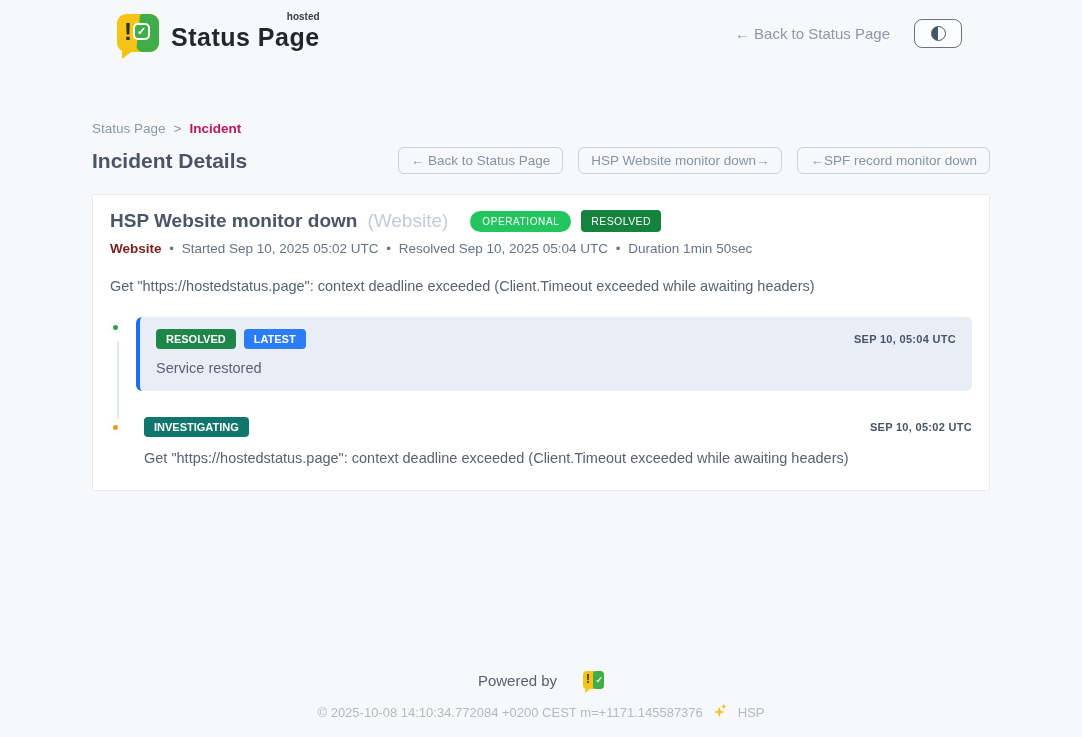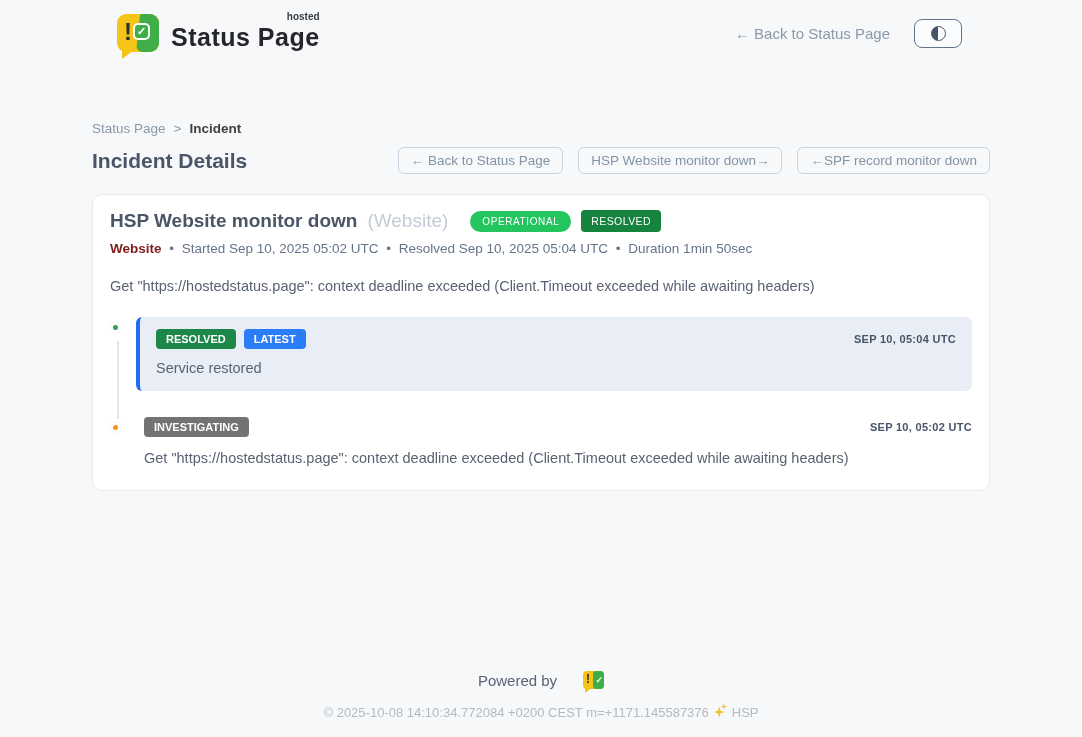--- a/index.html
+++ b/index.html
@@ -24,29 +24,29 @@
   .back-link { font-size:15px; color:#8b99ab; text-decoration:none; cursor:pointer; }
   .theme-toggle { width:48px; height:29px; background:#fbfcfd; border:1px solid #64748b; border-radius:8px;
       display:flex; align-items:center; justify-content:center; cursor:pointer; }
   .contrast-icon { width:15px; height:15px; border-radius:50%; border:1.5px solid #475569;
       background:linear-gradient(90deg,#475569 50%, #fbfcfd 50%); }
 
   
   .main { width:898px; margin:0 auto; padding-top:69px; }
   .breadcrumb { font-size:13.5px; color:#8b99ab; display:flex; gap:8px; align-items:center; }
   .breadcrumb a { color:#8b99ab; text-decoration:none; cursor:pointer; }
-  .breadcrumb .current { color:#404040; font-weight:700; }
+  .breadcrumb .current { color:#be185d; font-weight:700; }
   .title-row { display:flex; justify-content:space-between; align-items:center; margin-top:11px; }
   .page-title { font-size:21px; font-weight:700; color:#4a5568; }
   .nav-buttons { display:flex; gap:15px; }
   .nav-buttons button { font-family:inherit; font-size:13.5px; color:#8494a7; background:transparent;
       border:1px solid #c9d2de; border-radius:6px; padding:5px 12px; cursor:pointer; }
 
   
-  .card { margin-top:20px; background:#ffffff; border:1px solid #e8eaee; border-radius:10px; padding:15px 17px 24px 17px; }
+  .card { margin-top:20px; background:#ffffff; border:1px solid #e8eaee; border-radius:2px; padding:15px 17px 24px 17px; }
   .card-title-row { display:flex; align-items:center; gap:10px; }
   .incident-title { font-size:19px; font-weight:700; color:#4a5568; }
   .incident-component { font-size:19px; font-weight:400; color:#c3cbd6; }
   .badge { display:inline-block; color:#ffffff; font-weight:400; }
   .badge-operational { background:#22c55e; font-size:10px; letter-spacing:0.6px; padding:5px 12px; border-radius:999px; margin-left:12px; }
   .badge-state { background:#15823d; font-size:10.5px; letter-spacing:0.4px; padding:5px 10px; border-radius:4px; }
   .meta { margin-top:9px; font-size:13.5px; color:#64748b; }
   .meta .meta-component { font-weight:700; color:#7f1d1d; }
   .meta .dot-sep { margin:0 4px; }
   .description { margin-top:22px; font-size:14.5px; color:#596273; }
@@ -60,36 +60,36 @@
   .t-dot { display:block; width:11px; height:11px; border-radius:50%; border:3px solid #ffffff; }
   .t-dot-green { background:#2e9e5b; box-shadow:0 0 0 0.5px #eef0f3; }
   .t-dot-orange { background:#f7941d; box-shadow:0 0 0 0.5px #eef0f3; }
   .t-content { flex:1; margin-left:9px; }
   .t-box { background:#e9eef6; border-left:4px solid #1d6ef2; border-radius:6px; padding:12px 16px 15px 16px; }
   .t-head { display:flex; justify-content:space-between; align-items:center; }
   .t-badges { display:flex; gap:8px; }
   .t-badge { font-size:11px; font-weight:700; color:#ffffff; padding:4px 10px; border-radius:4px; }
   .t-badge-resolved { background:#1d8649; }
   .t-badge-latest { background:#2b7cf7; }
-  .t-badge-investigating { background:#737373; }
+  .t-badge-investigating { background:#0f766e; }
   .t-time { font-size:11px; font-weight:700; color:#475569; letter-spacing:0.3px; }
   .t-msg { margin-top:11px; font-size:14.5px; color:#596273; }
   .t-plain { padding:0 0 0 8px; }
   .t-plain .t-msg { margin-top:13px; }
 
   
   .footer { margin-top:180px; text-align:center; }
   .powered { display:inline-flex; align-items:center; gap:26px; font-size:15px; color:#596273; cursor:pointer; }
   .mini-logo { position:relative; width:21px; height:18px; background:#f5c416; border-radius:4px; display:inline-block; }
   .mini-logo::after { content:""; position:absolute; left:2px; bottom:-4px; width:6px; height:5px;
       background:#f5c416; clip-path:polygon(0 0, 100% 0, 0 100%); }
   .mini-green { position:absolute; right:0; top:0; width:11px; height:18px; background:#3fae49; border-radius:3px 4px 4px 3px; }
   .mini-excl { position:absolute; left:3px; top:1px; font-weight:800; font-size:12px; color:#2b2f33; }
   .mini-check { position:absolute; right:1px; top:4px; font-size:9px; font-weight:700; color:#ffffff; }
-  .copyright { margin-top:15px; font-size:13px; color:#b3bac4; display:flex; align-items:center; justify-content:center; gap:5px; }
+  .copyright { margin-top:15px; font-size:13px; color:#b3bac4; display:flex; align-items:center; justify-content:center; gap:11px; }
   .sparkle-icon { position:relative; display:inline-block; width:13px; height:13px; }
   .sparkle-icon::before { content:""; position:absolute; left:0; top:1px; width:11px; height:11px; background:#f2c22e;
       clip-path:polygon(50% 0, 62% 38%, 100% 50%, 62% 62%, 50% 100%, 38% 62%, 0 50%, 38% 38%); }
   .sparkle-icon::after { content:""; position:absolute; right:0; top:-2px; width:6px; height:6px; background:#f2c22e;
       clip-path:polygon(50% 0, 62% 38%, 100% 50%, 62% 62%, 50% 100%, 38% 62%, 0 50%, 38% 38%); }
 </style>
 </head>
 <body>
 
 <header class="header">

